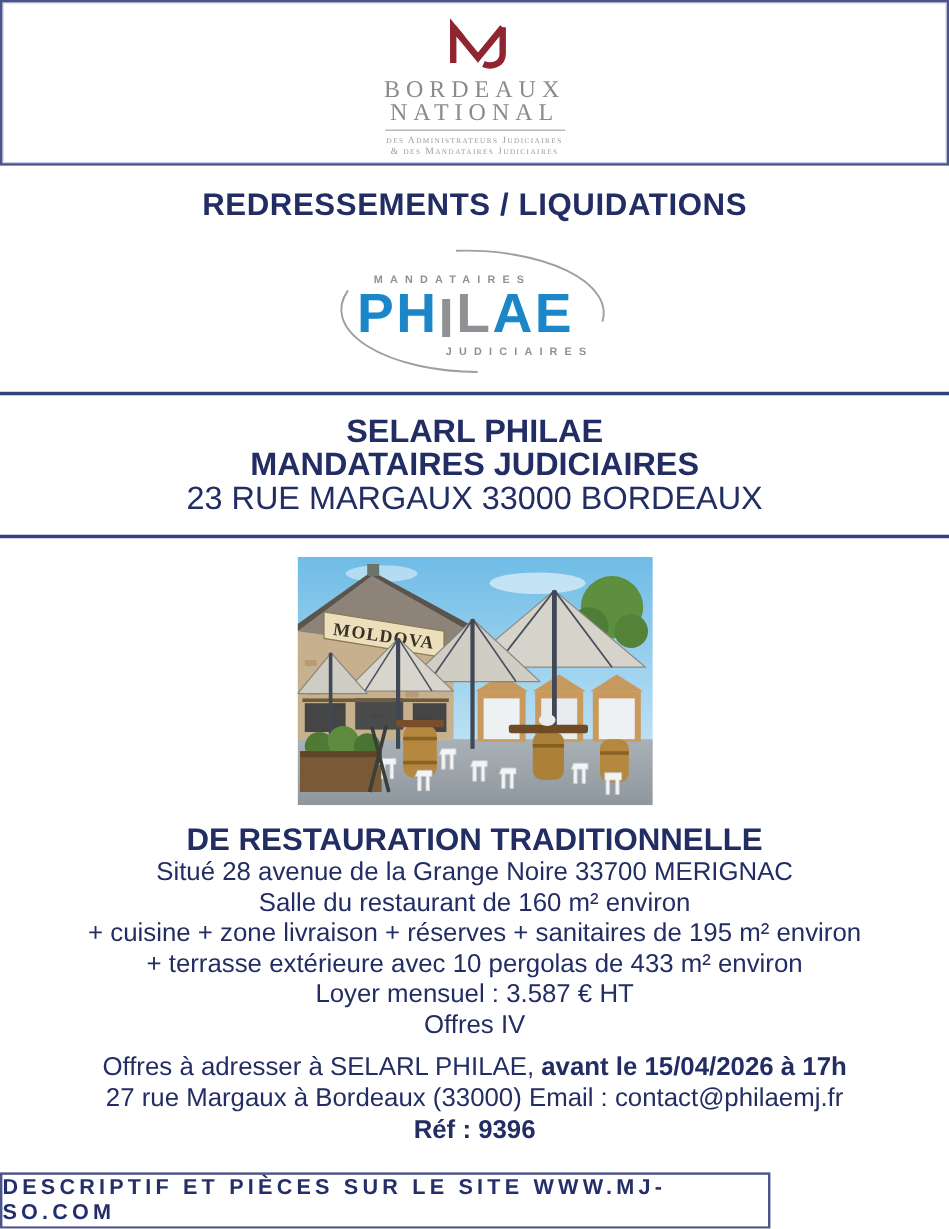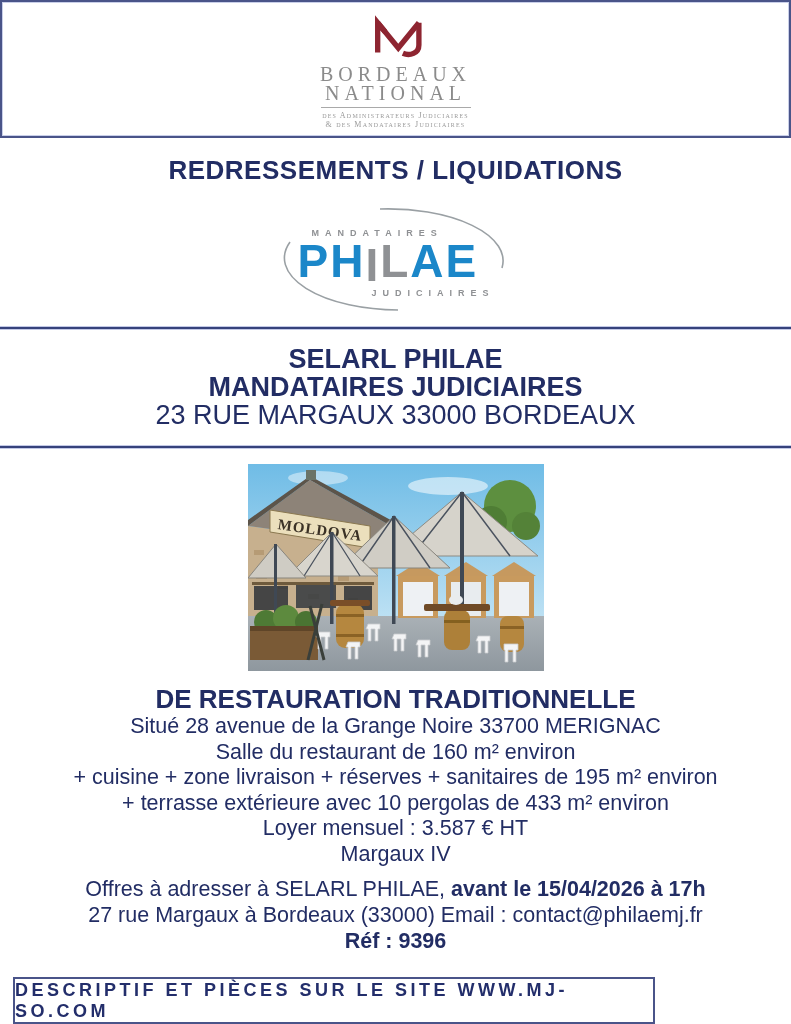--- a/index.html
+++ b/index.html
@@ -66,23 +66,23 @@
   .photo { width:296px; height:207px; margin:15px auto 13px; display:block; }
   
   .listing { text-align:center; color:#222d64; }
   .listing .t { font-size:26px; font-weight:bold; line-height:30px; }
   .listing .d { font-size:21.5px; line-height:25.5px; }
   .offer { margin-top:9px; }
   .offer .line { font-size:21.5px; line-height:26px; }
   .offer b { font-weight:bold; }
   
   .footer-box {
-    position:absolute; left:13px; bottom:0; width:642px; height:47px;
+    position:absolute; left:0; bottom:0; width:642px; height:47px;
     border:2px solid #4a5489;
-    display:flex; align-items:center; justify-content:center;
+    display:flex; align-items:flex-start; justify-content:center;
   }
   .footer-text {
     font-size:18px; font-weight:bold; letter-spacing:3.5px; color:#232e6b;
   }
 </style>
 </head>
 <body>
 
 <div class="page">
 
@@ -258,21 +258,21 @@
     <path d="M62 142 L76 196 M74 140 L60 196" stroke="#3a3f3a" stroke-width="3" fill="none"></path>
   </svg>
 
   <section class="listing">
     <div class="t">DE RESTAURATION TRADITIONNELLE</div>
     <div class="d">Situé 28 avenue de la Grange Noire 33700 MERIGNAC</div>
     <div class="d">Salle du restaurant de 160 m² environ</div>
     <div class="d">+ cuisine + zone livraison + réserves + sanitaires de 195 m² environ</div>
     <div class="d">+ terrasse extérieure avec 10 pergolas de 433 m² environ</div>
     <div class="d">Loyer mensuel : 3.587 € HT</div>
-    <div class="d">Margaux IV</div>
+    <div class="d">Offres IV</div>
     <div class="offer">
       <div class="line"><span>Offres à adresser à SELARL PHILAE, </span><b>avant le 15/04/2026 à 17h</b></div>
       <div class="line">27 rue Margaux à Bordeaux (33000) Email : contact@philaemj.fr</div>
       <div class="line"><b>Réf : 9396</b></div>
     </div>
   </section>
 
   <footer class="footer-box">
     <div class="footer-text">DESCRIPTIF ET PIÈCES SUR LE SITE WWW.MJ-SO.COM</div>
   </footer>

